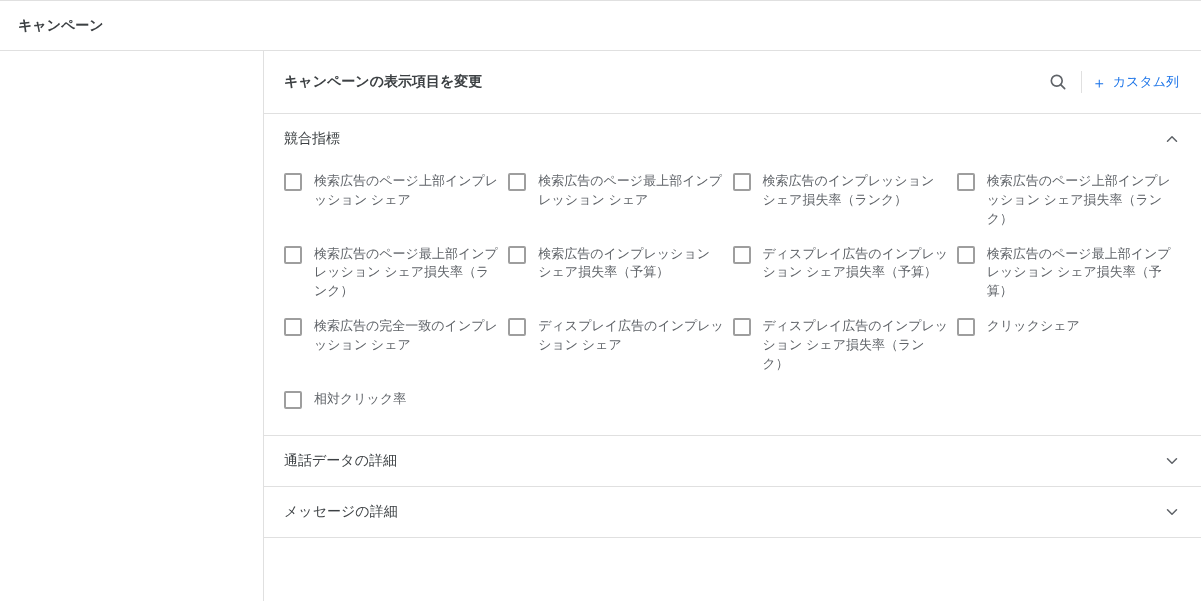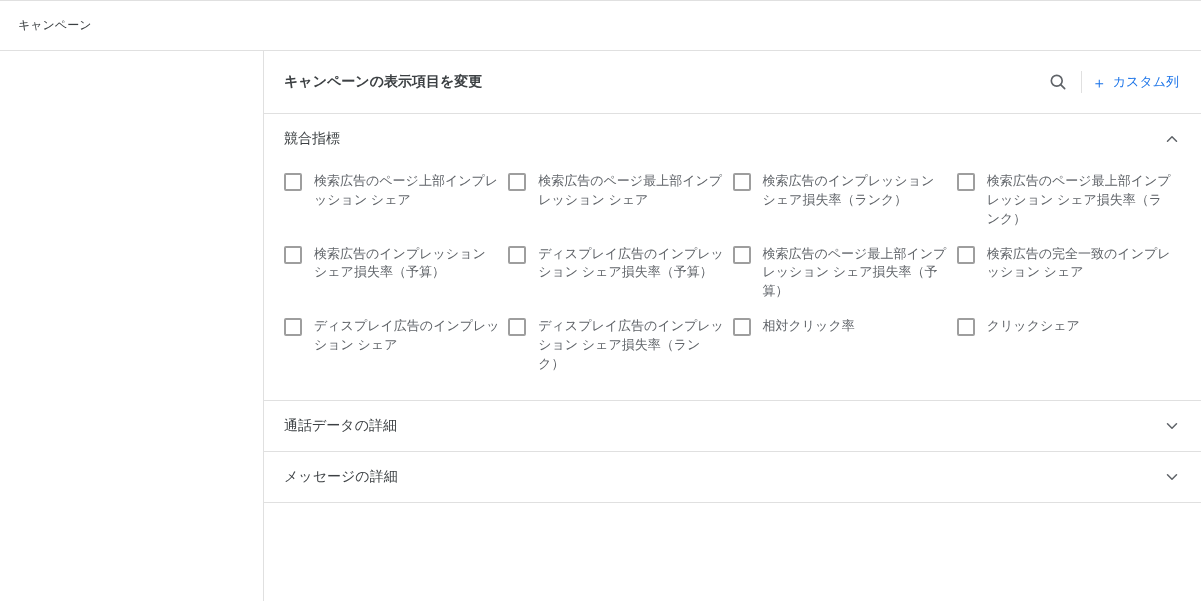--- a/index.html
+++ b/index.html
@@ -17,22 +17,22 @@
     border-top: 1px solid #e0e0e0;
   }
   .top-header {
     height: 50px;
     border-bottom: 1px solid #e0e0e0;
     display: flex;
     align-items: center;
     padding-left: 18px;
   }
   .top-header h1 {
-    font-size: 12px;
-    font-weight: 400;
+    font-size: 14px;
+    font-weight: 700;
     color: #3c4043;
     margin: 0;
   }
   .body-row {
     display: flex;
     height: calc(100% - 50px);
   }
   .left-rail {
     width: 264px;
     border-right: 1px solid #e0e0e0;
@@ -176,20 +176,24 @@
               <label class="metric-item">
                 <span class="cb"></span>
                 <span class="cb-label">検索広告のページ最上部インプレッション シェア</span>
               </label>
               <label class="metric-item">
                 <span class="cb"></span>
                 <span class="cb-label">検索広告のインプレッション シェア損失率（ランク）</span>
               </label>
               <label class="metric-item">
                 <span class="cb"></span>
+                <span class="cb-label">検索広告のページ上部インプレッション シェア損失率（ランク）</span>
+              </label>
+              <label class="metric-item">
+                <span class="cb"></span>
                 <span class="cb-label">検索広告のページ最上部インプレッション シェア損失率（ランク）</span>
               </label>
               <label class="metric-item">
                 <span class="cb"></span>
                 <span class="cb-label">検索広告のインプレッション シェア損失率（予算）</span>
               </label>
               <label class="metric-item">
                 <span class="cb"></span>
                 <span class="cb-label">ディスプレイ広告のインプレッション シェア損失率（予算）</span>
               </label>
@@ -204,25 +208,25 @@
               <label class="metric-item">
                 <span class="cb"></span>
                 <span class="cb-label">ディスプレイ広告のインプレッション シェア</span>
               </label>
               <label class="metric-item">
                 <span class="cb"></span>
                 <span class="cb-label">ディスプレイ広告のインプレッション シェア損失率（ランク）</span>
               </label>
               <label class="metric-item">
                 <span class="cb"></span>
+                <span class="cb-label">クリックシェア</span>
+              </label>
+              <label class="metric-item">
+                <span class="cb"></span>
                 <span class="cb-label">相対クリック率</span>
-              </label>
-              <label class="metric-item">
-                <span class="cb"></span>
-                <span class="cb-label">クリックシェア</span>
               </label>
             </div>
         </div>
       </div>
 
       <div class="section">
         <div class="section-header">
           <div class="label">通話データの詳細</div>
           <div class="chev">
             <svg width="18" height="18" viewBox="0 0 24 24" fill="none" stroke="#5f6368" stroke-width="2" stroke-linecap="round" stroke-linejoin="round">

